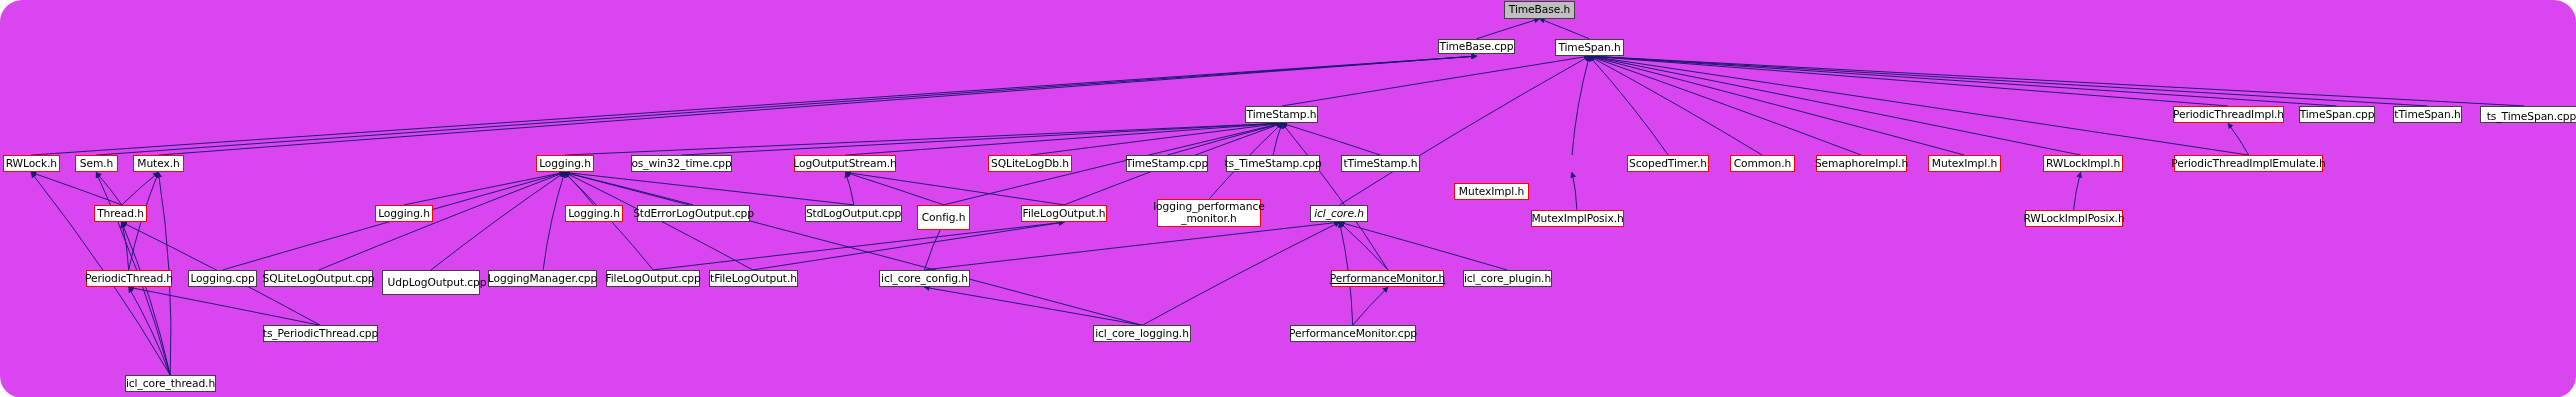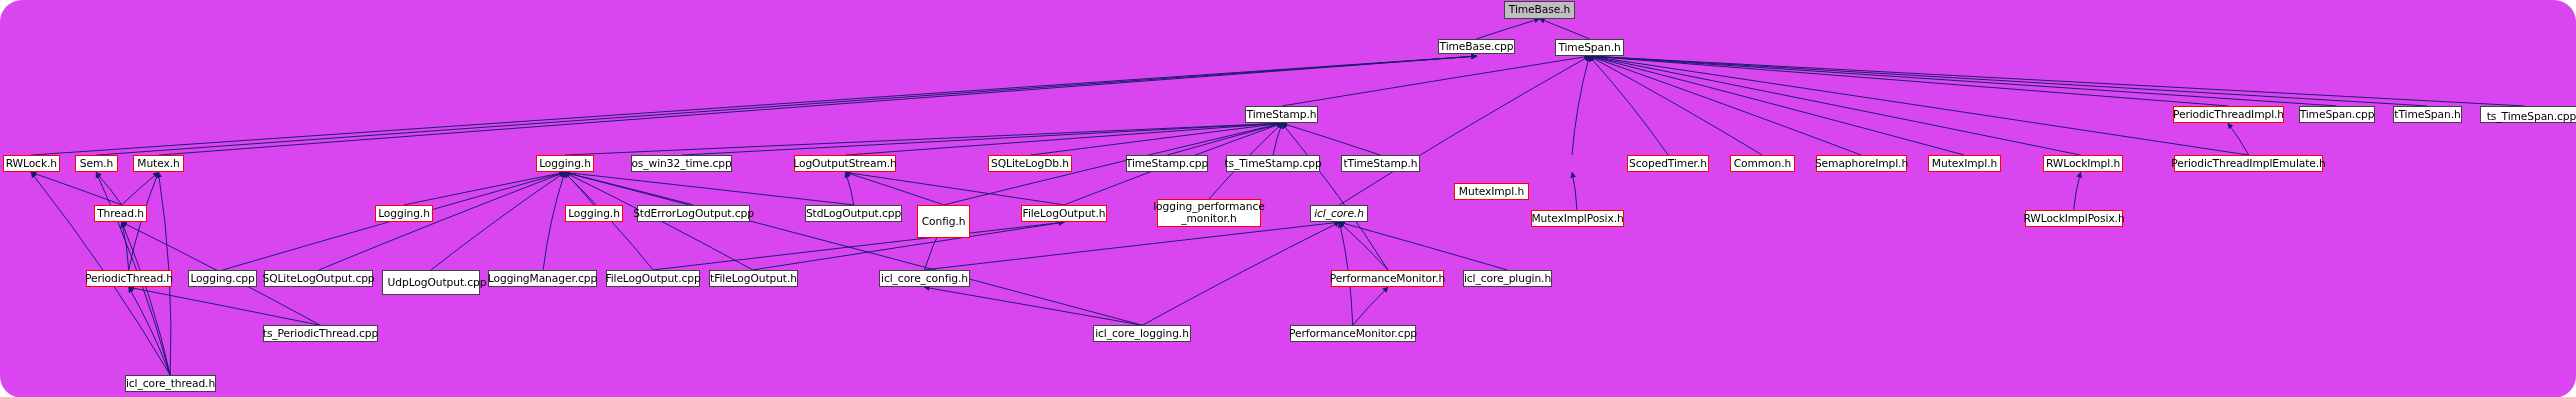--- a/index.html
+++ b/index.html
@@ -164,36 +164,36 @@
       <div class="node red" style="left: 1730px; top: 155px; width: 65px; height: 17.3px;"><span class="label">Common.h</span></div>
       <div class="node red" style="left: 1816px; top: 155px; width: 91px; height: 17.3px;"><span class="label">SemaphoreImpl.h</span></div>
       <div class="node red" style="left: 1928px; top: 155px; width: 73px; height: 17.3px;"><span class="label">MutexImpl.h</span></div>
       <div class="node red" style="left: 2043px; top: 155px; width: 80px; height: 17.3px;"><span class="label">RWLockImpl.h</span></div>
       <div class="node red" style="left: 2174px; top: 155px; width: 149px; height: 17.3px;"><span class="label">PeriodicThreadImplEmulate.h</span></div>
       <div class="node red" style="left: 94px; top: 205px; width: 53px; height: 17.3px;"><span class="label">Thread.h</span></div>
       <div class="node red" style="left: 375px; top: 205px; width: 58px; height: 17.3px;"><span class="label">Logging.h</span></div>
       <div class="node red" style="left: 565px; top: 205px; width: 58px; height: 17.3px;"><span class="label">Logging.h</span></div>
       <div class="node" style="left: 637px; top: 205px; width: 113px; height: 17.3px;"><span class="label">StdErrorLogOutput.cpp</span></div>
       <div class="node" style="left: 805px; top: 205px; width: 97px; height: 17.3px;"><span class="label">StdLogOutput.cpp</span></div>
-      <div class="node red" style="left: 917px; top: 205px; width: 53px; height: 33px;"><span class="label">Config.h</span></div>
+      <div class="node red" style="left: 917px; top: 205px; width: 53px; height: 25px;"><span class="label">Config.h</span></div>
       <div class="node red" style="left: 1021px; top: 205px; width: 86px; height: 17.3px;"><span class="label">FileLogOutput.h</span></div>
       <div class="node red" style="left: 1157px; top: 199px; width: 104px; height: 28px;"><span class="label">logging_performance
 _monitor.h</span></div>
       <div class="node" style="left: 1310px; top: 205px; width: 58px; height: 17.3px; font-style: italic;"><span class="label">icl_core.h</span></div>
       <div class="node red" style="left: 1531px; top: 210px; width: 93px; height: 17.3px;"><span class="label">MutexImplPosix.h</span></div>
       <div class="node red" style="left: 2025px; top: 210px; width: 98px; height: 17.3px;"><span class="label">RWLockImplPosix.h</span></div>
       <div class="node red" style="left: 86px; top: 270px; width: 86px; height: 17.3px;"><span class="label">PeriodicThread.h</span></div>
       <div class="node" style="left: 188px; top: 270px; width: 69px; height: 17.3px;"><span class="label">Logging.cpp</span></div>
       <div class="node" style="left: 264px; top: 270px; width: 109px; height: 17.3px;"><span class="label">SQLiteLogOutput.cpp</span></div>
       <div class="node" style="left: 382px; top: 270px; width: 98px; height: 25px; padding-left: 12px;"><span class="label">UdpLogOutput.cpp</span></div>
       <div class="node" style="left: 488px; top: 270px; width: 109px; height: 17.3px;"><span class="label">LoggingManager.cpp</span></div>
       <div class="node" style="left: 606px; top: 270px; width: 94px; height: 17.3px;"><span class="label">FileLogOutput.cpp</span></div>
       <div class="node" style="left: 709px; top: 270px; width: 89px; height: 17.3px;"><span class="label">tFileLogOutput.h</span></div>
       <div class="node" style="left: 879px; top: 270px; width: 91px; height: 17.3px;"><span class="label">icl_core_config.h</span></div>
-      <div class="node red" style="left: 1331px; top: 270px; width: 113px; height: 17.3px;"><span class="label">PerformanceMonitor.h</span></div>
+      <div class="node red" style="left: 1331px; top: 270px; width: 113px; height: 17.3px; text-decoration: underline;"><span class="label">PerformanceMonitor.h</span></div>
       <div class="node" style="left: 1463px; top: 270px; width: 89px; height: 17.3px;"><span class="label">icl_core_plugin.h</span></div>
       <div class="node" style="left: 263px; top: 325px; width: 115px; height: 17.3px;"><span class="label">ts_PeriodicThread.cpp</span></div>
       <div class="node" style="left: 1093px; top: 325px; width: 98px; height: 17.3px;"><span class="label">icl_core_logging.h</span></div>
       <div class="node" style="left: 1290px; top: 325px; width: 126px; height: 17.3px;"><span class="label">PerformanceMonitor.cpp</span></div>
       <div class="node" style="left: 125px; top: 375px; width: 91px; height: 17.3px;"><span class="label">icl_core_thread.h</span></div>
     </div>
 </div>
 
 
 </body></html>

